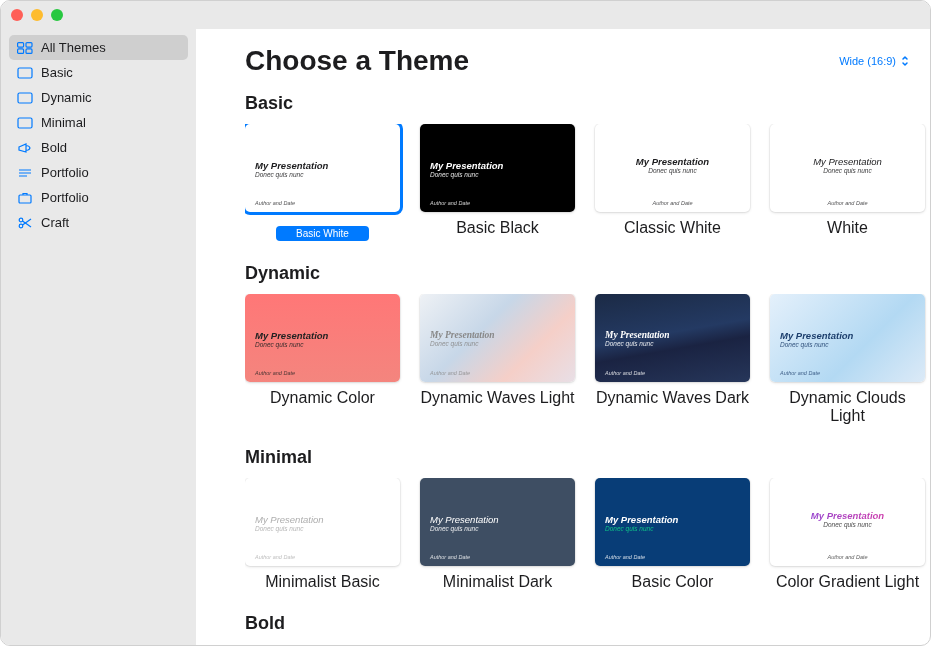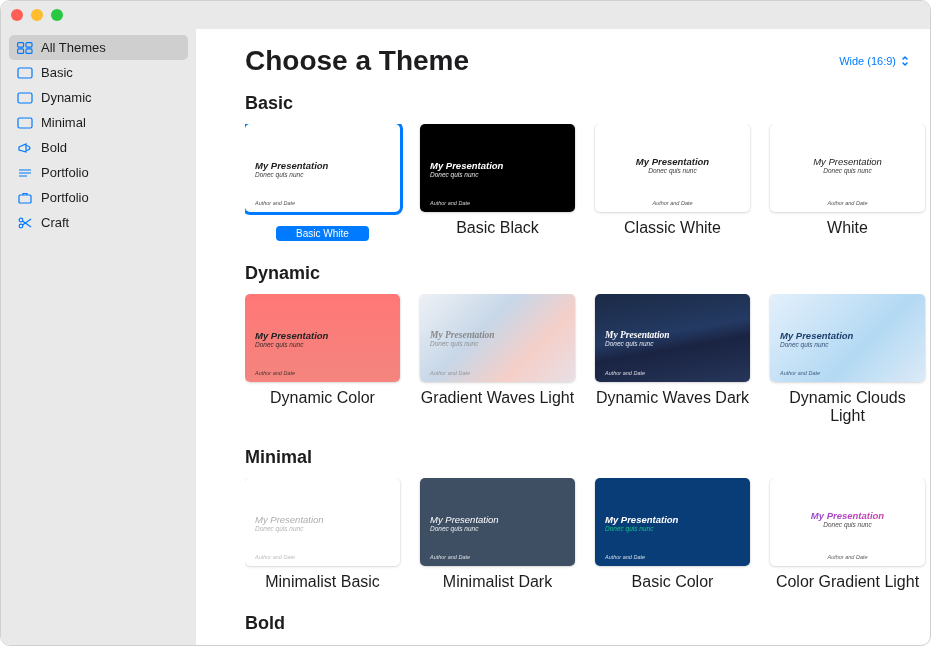--- a/index.html
+++ b/index.html
@@ -398,21 +398,21 @@
             </div>
 
             <div class="card">
               <div class="thumb bg-wlight left">
                 <div class="thumb-content">
                   <div class="thumb-title-line" style="font-family:Georgia,serif">My Presentation</div>
                   <div class="thumb-sub-line">Donec quis nunc</div>
                 </div>
                 <div class="thumb-author">Author and Date</div>
               </div>
-              <div class="card-label">Gradient Waves Light</div>
+              <div class="card-label">Dynamic Waves Light</div>
             </div>
 
             <div class="card">
               <div class="thumb bg-wdark left">
                 <div class="thumb-content">
                   <div class="thumb-title-line" style="font-family:Georgia,serif">My Presentation</div>
                   <div class="thumb-sub-line">Donec quis nunc</div>
                 </div>
                 <div class="thumb-author">Author and Date</div>
               </div>

